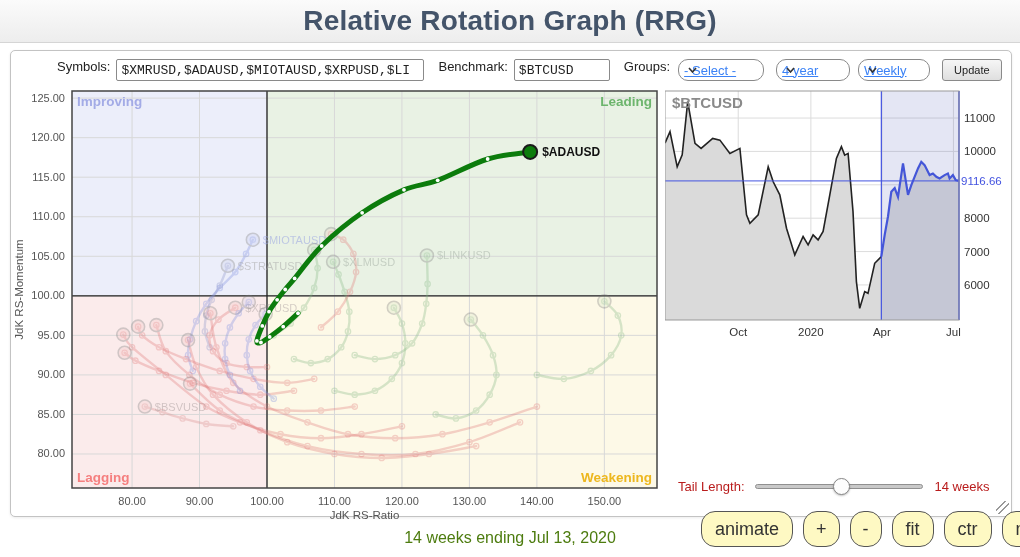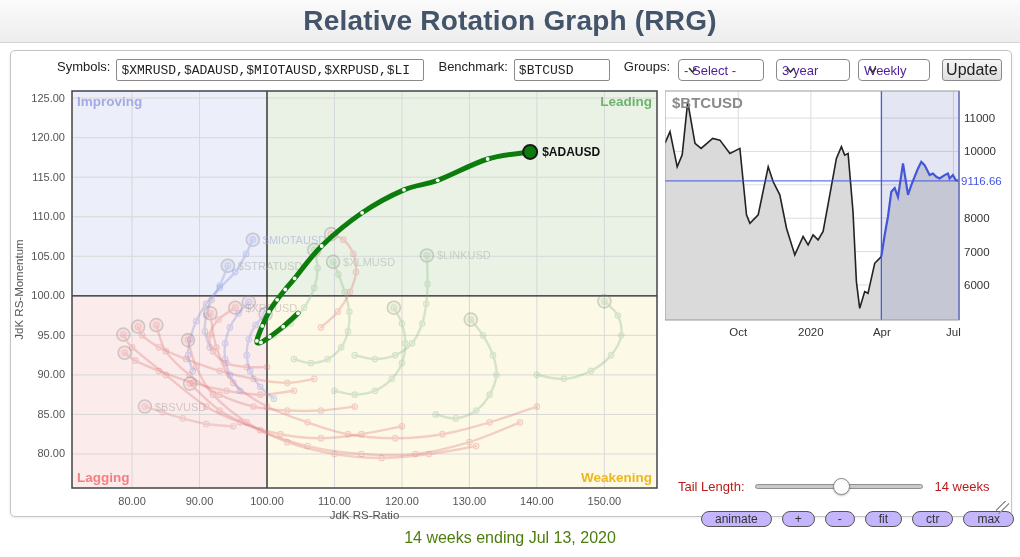--- a/index.html
+++ b/index.html
@@ -5,36 +5,36 @@
   html,body{margin:0;padding:0;background:#fff;font-family:"Liberation Sans",sans-serif;}
   #stage{position:relative;width:1020px;height:557px;background:#fff;overflow:hidden;}
   .titlebar{position:absolute;left:0;top:0;width:100%;height:42px;background:linear-gradient(#fbfbfb,#ededed);border-bottom:1px solid #d5d5d5;display:flex;align-items:center;justify-content:center;}
   .titlebar h1{margin:0;font-size:28px;font-weight:bold;color:#44546a;letter-spacing:.2px;}
   .panel{position:absolute;left:10px;top:50px;width:1000px;height:465px;background:#fff;border:1px solid #c3c3c3;border-radius:5px;box-shadow:0 1px 3px rgba(0,0,0,.08);}
   .toolbar{position:absolute;left:46px;top:8px;height:24px;display:flex;gap:6px;font-size:13px;color:#222;}
   .toolbar label{white-space:nowrap;}
   .toolbar input{height:18px;border:1px solid #8a8a8a;border-radius:2px;font-size:13px;font-family:Liberation Mono, monospace;padding:1px 4px;color:#222;}
   .in-symbols{width:298px;}
   .in-benchmark{width:86px;}
-  .select{height:20px;border:1px solid #8a8a8a;border-radius:4px;background:#fff;display:flex;align-items:center;justify-content:space-between;padding:0 5px;font-size:13px;color:#4c1d95;cursor:default;}
+  .select{height:20px;border:1px solid #8a8a8a;border-radius:10px;background:#fff;display:flex;align-items:center;justify-content:space-between;padding:0 5px;font-size:13px;color:#3b82f6;cursor:default;text-decoration:underline;}
   .sel-groups{width:74px;margin-left:2px;}
   .sel-period{width:62px;margin-left:6px;}
   .sel-interval{width:60px;margin-left:2px;}
   .chev{width:9px;height:6px;margin-left:4px;flex:0 0 auto;}
-  .update-btn{margin-left:6px;height:22px;padding:0 3px;font-size:16px;color:#222;background:linear-gradient(#f6f6f6,#dfdfdf);border:1px solid #8a8a8a;border-radius:3px;font-family:"Liberation Sans",sans-serif;}
+  .update-btn{margin-left:6px;height:22px;padding:0 11px;font-size:11px;color:#222;background:linear-gradient(#f6f6f6,#dfdfdf);border:1px solid #8a8a8a;border-radius:3px;font-family:"Liberation Sans",sans-serif;}
   svg{position:absolute;}
   #rrg{left:10px;top:85px;}
   #price{left:665px;top:85px;}
   .tailrow{position:absolute;left:667px;top:426px;width:340px;display:flex;align-items:center;font-size:13px;color:#b91c1c;}
   .slider{position:relative;width:168px;height:18px;margin-left:10px;}
   .slider .track{position:absolute;left:0;right:0;top:7px;height:3px;background:#c9c9c9;border:1px solid #909090;border-radius:3px;}
   .slider .knob{position:absolute;top:1px;left:47%;width:15px;height:15px;background:#fdfdfd;border:1px solid #888;border-radius:50%;box-shadow:0 1px 2px rgba(0,0,0,.25);}
   .tail-val{margin-left:12px;white-space:nowrap;}
   .btnrow{position:absolute;left:690px;top:460px;display:flex;gap:10px;}
-  .pill{height:16px;background:#c4b5fd;border:1.5px solid #555;border-radius:14px;font-size:12px;color:#333;padding:0 13px;font-family:"Liberation Sans",sans-serif;}
+  .pill{height:36px;background:#fef9c3;border:1.5px solid #555;border-radius:14px;font-size:18px;color:#333;padding:0 13px;font-family:"Liberation Sans",sans-serif;}
   .pill.sm{padding:0 12px;}
   .resize-handle{position:absolute;right:2px;bottom:2px;width:13px;height:13px;background:
     linear-gradient(135deg,transparent 0 6px,#999 6px 7.5px,transparent 7.5px 10px,#999 10px 11.5px,transparent 11.5px);}
   .footer{position:absolute;left:0;top:529px;width:100%;text-align:center;font-size:16px;color:#4d7c0f;}
 </style>
 </head>
 <body>
 <div id="stage">
 
   <div class="titlebar">
@@ -48,21 +48,21 @@
       <label style="margin-left:8px">Benchmark:</label>
       <input class="in-benchmark" value="$BTCUSD" style="">
       <label style="margin-left:8px">Groups:</label>
       <div class="select sel-groups">
         <span>- Select -</span>
         <svg class="chev" viewBox="0 0 9 6">
             <polyline points="1,1 4.5,5 8,1" fill="none" stroke="#333" stroke-width="1.6"></polyline>
           </svg>
       </div>
       <div class="select sel-period">
-        <span>3 year</span>
+        <span>4 year</span>
         <svg class="chev" viewBox="0 0 9 6">
             <polyline points="1,1 4.5,5 8,1" fill="none" stroke="#333" stroke-width="1.6"></polyline>
           </svg>
       </div>
       <div class="select sel-interval">
         <span>Weekly</span>
         <svg class="chev" viewBox="0 0 9 6">
             <polyline points="1,1 4.5,5 8,1" fill="none" stroke="#333" stroke-width="1.6"></polyline>
           </svg>
       </div>

